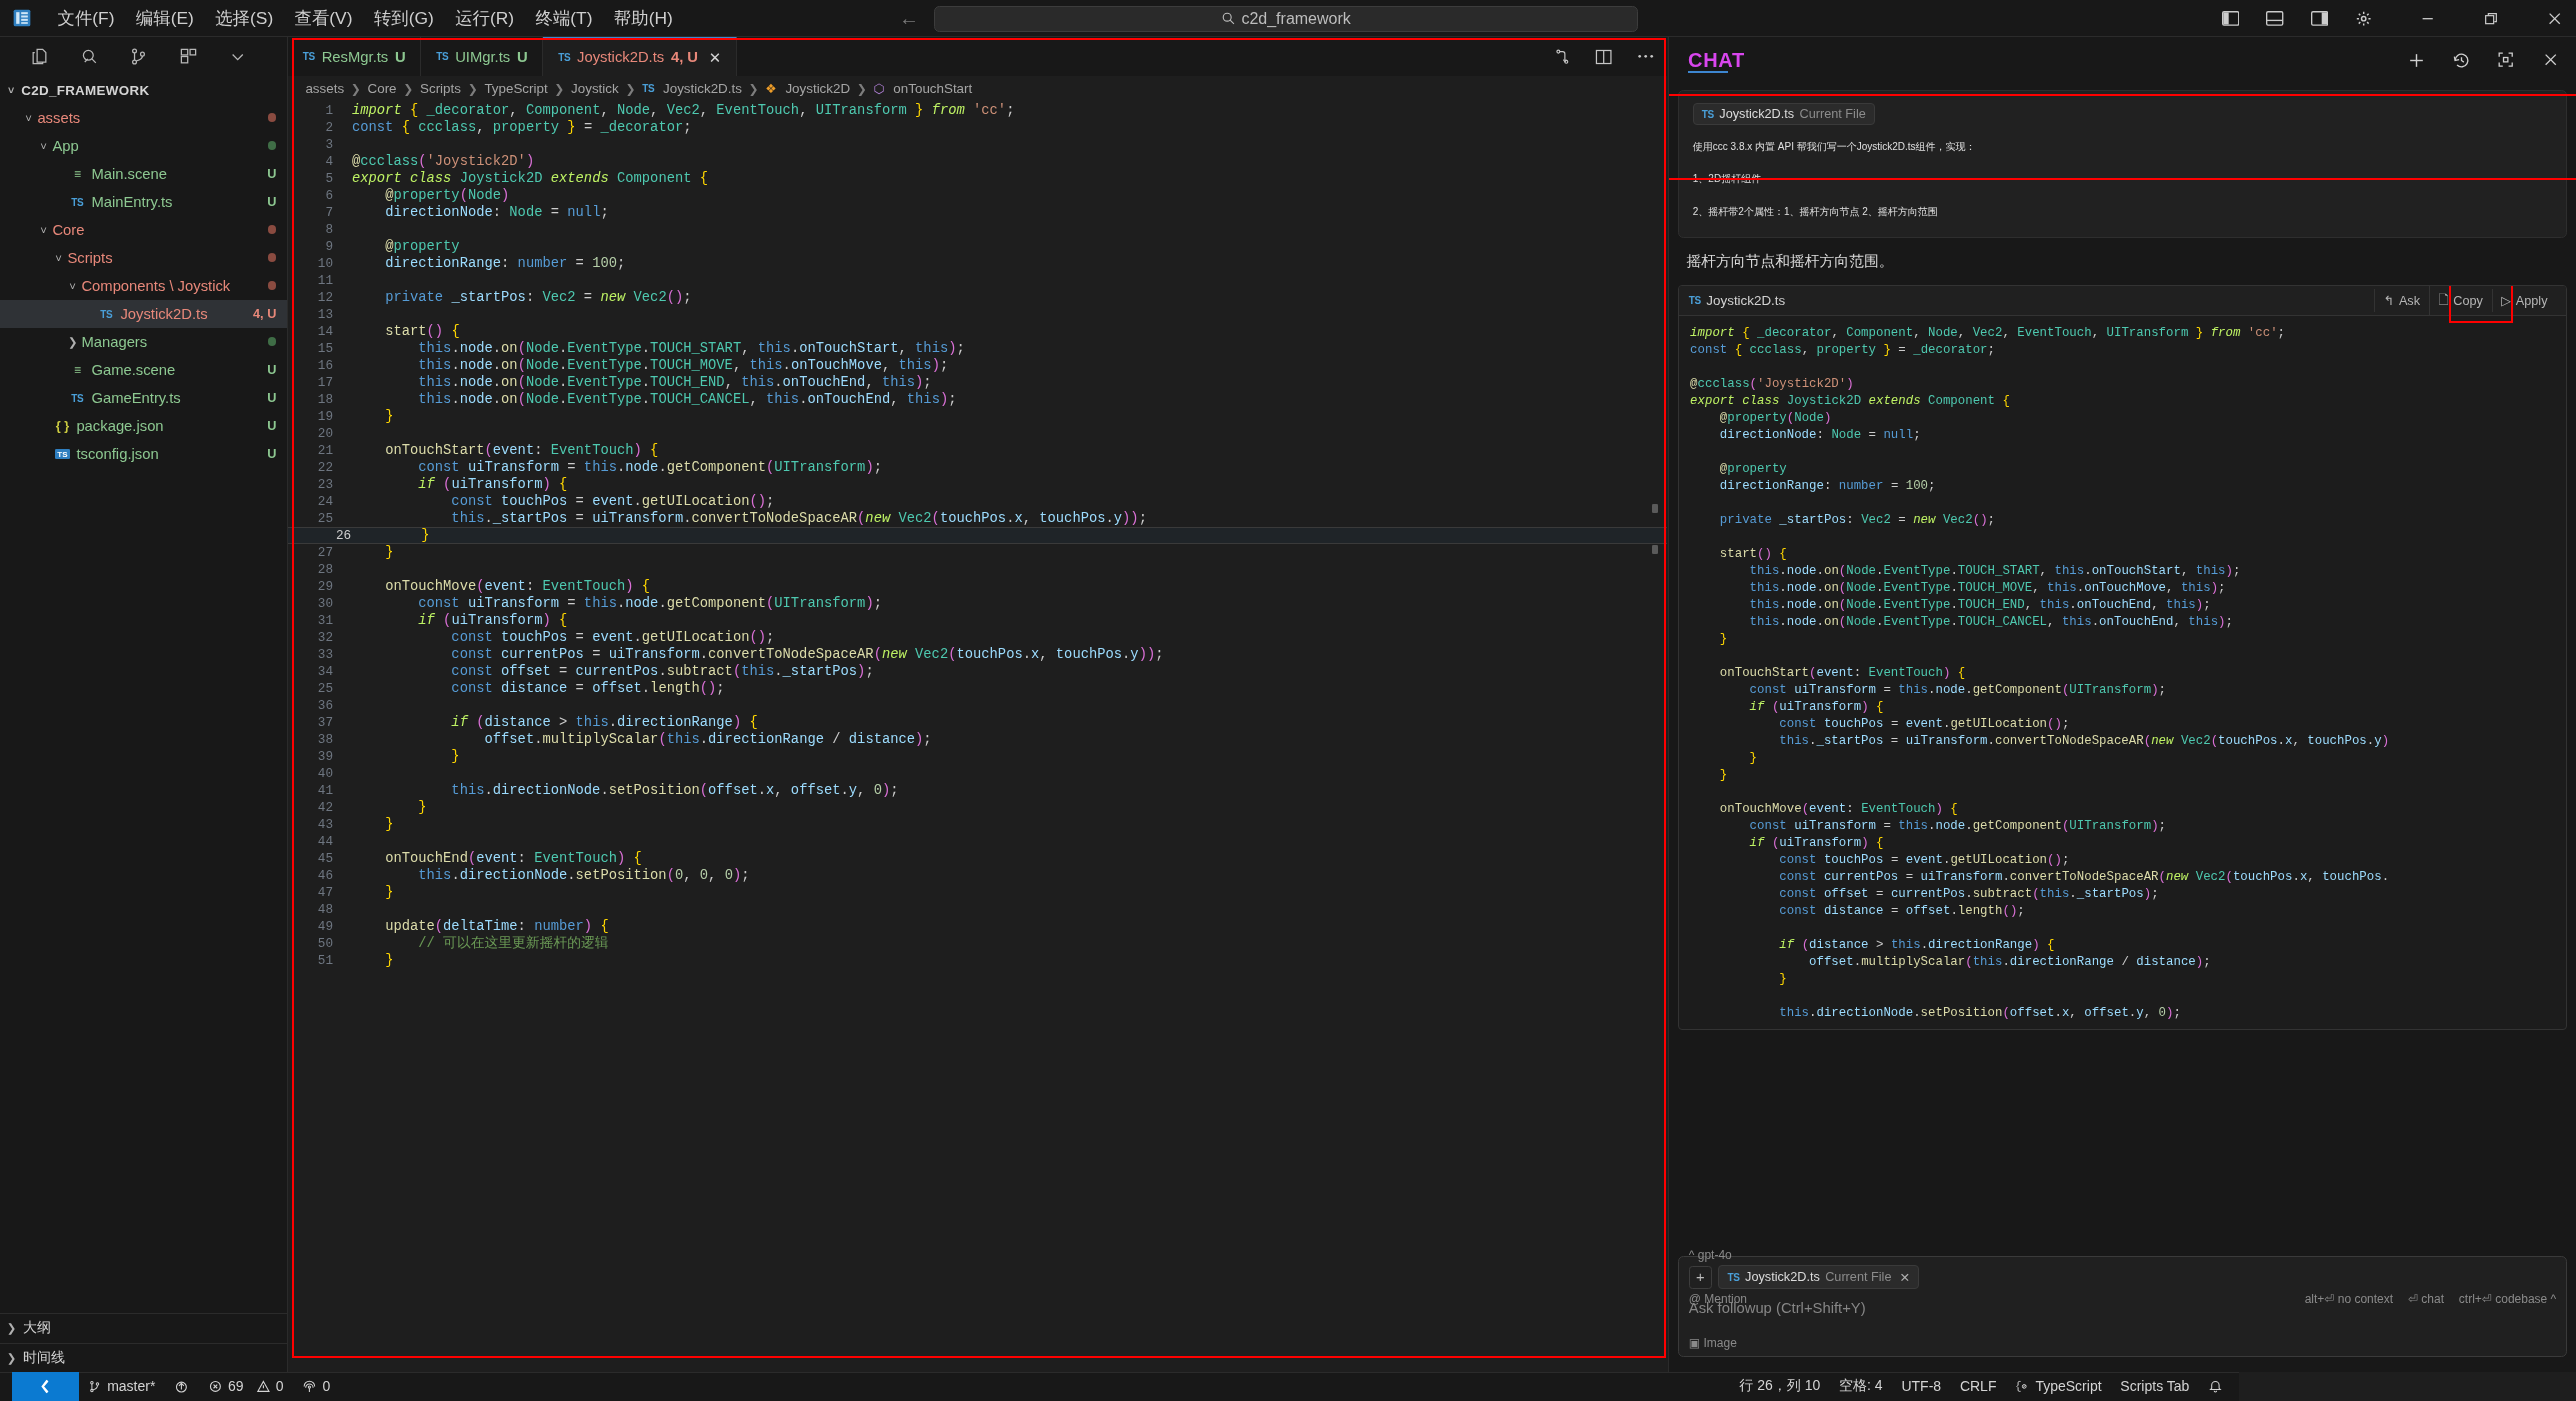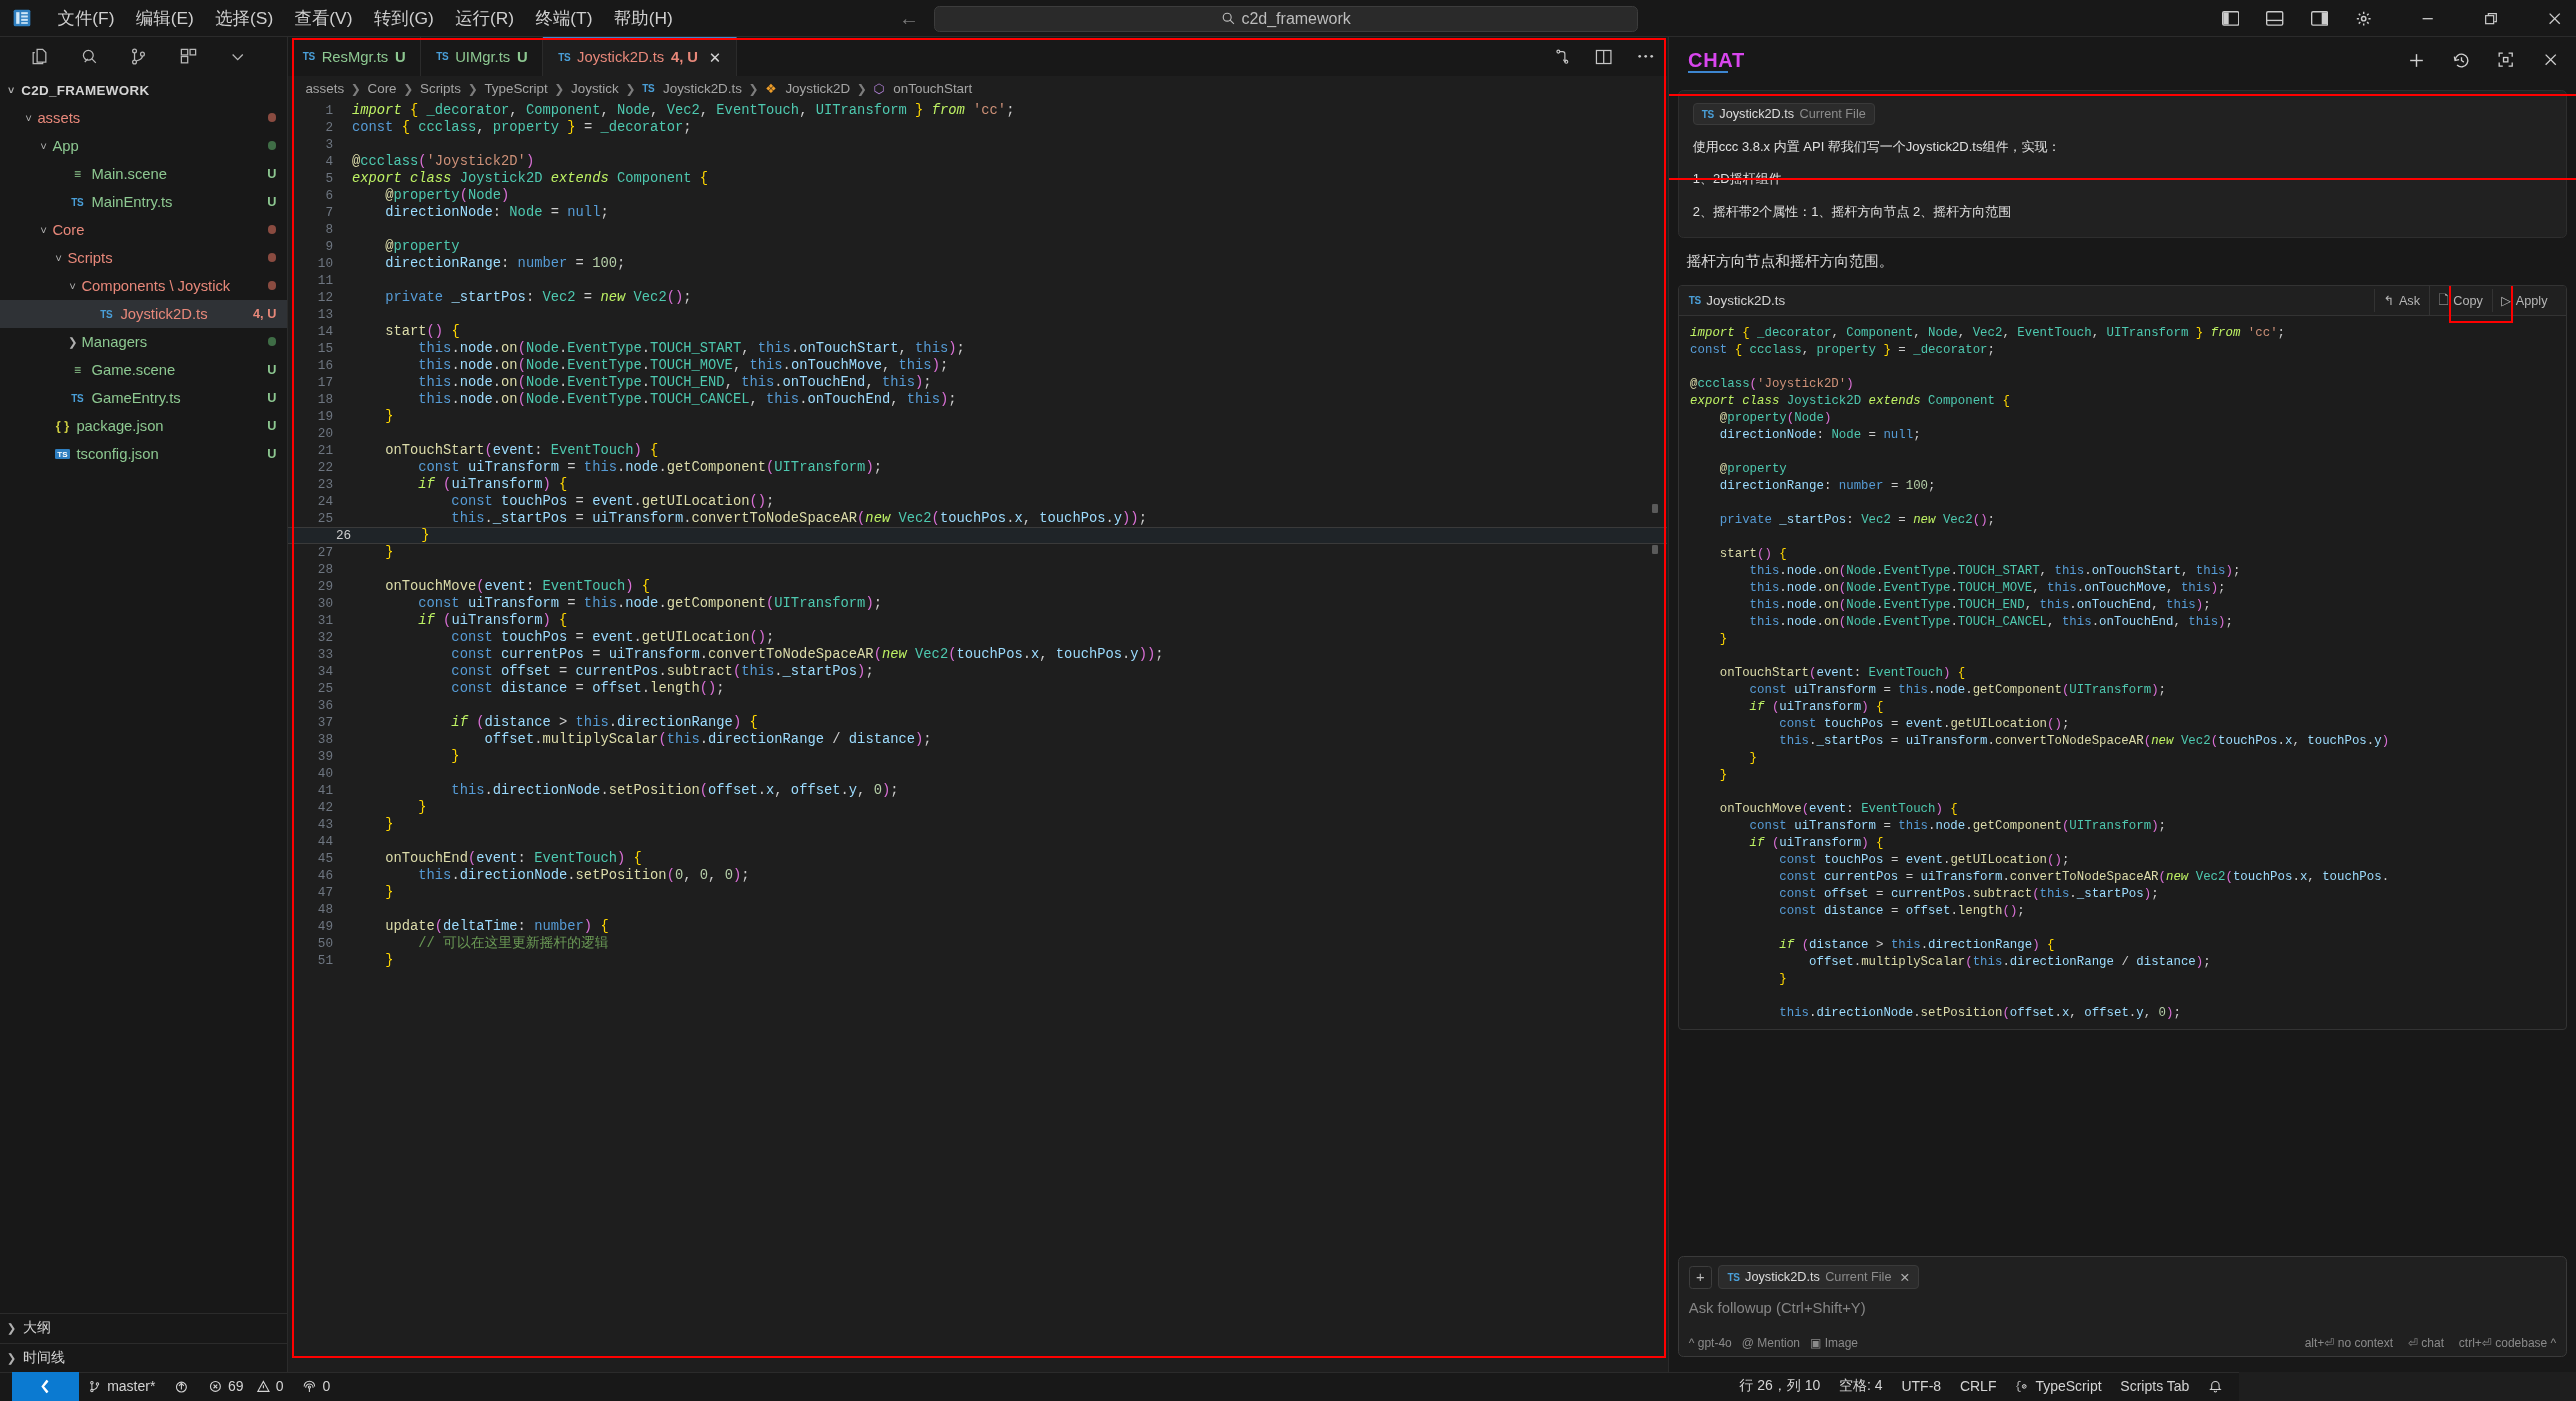--- a/index.html
+++ b/index.html
@@ -109,40 +109,40 @@
   #chat-head-actions{ position:absolute; right:14.8px; display:flex; align-items:center; gap:23px;}
   #user-msg{
     margin:6.7px 9.4px 0 9.4px; background:#212121; border:0.7px solid #2e2e2e; border-radius:5.4px;
     padding:12px 13.4px 14.8px 13.4px;
   }
   .ctx-chip{
     display:inline-flex; align-items:center; gap:5.4px; background:#2b2b2b; border:0.7px solid #3a3a3a;
     border-radius:4px; padding:3.4px 8px; font-size:12.7px; color:#dcdcdc;
   }
   .ctx-chip .sub{ color:#8c8c8c; }
-  .umsg-line{ font-size:13px; color:#e0e0e0; line-height:23px; margin-top:9.4px; }
+  .umsg-line{ font-size:10px; color:#e0e0e0; line-height:23px; margin-top:9.4px; }
   #assistant{ padding:12px 17.4px 0 17.4px; }
   .amsg-line{ font-size:14.8px; color:#dcdcdc; line-height:23px; }
   #codeblock{ margin:12px 9.4px 0 9.4px; border:0.7px solid #333; border-radius:4px; background:#1c1c1c; overflow:hidden; position:relative;}
   #cb-head{ height:29.5px; background:#202020; display:flex; align-items:center; padding:0 9.4px; border-bottom:0.7px solid #333;}
   #cb-filename{ font-size:13.4px; color:#d2d2d2; display:flex; align-items:center; gap:5.4px;}
   #cb-actions{ margin-left:auto; display:flex; align-items:center; }
   .cb-btn{ display:flex; align-items:center; gap:4.7px; font-size:12.7px; color:#b5b5b5; padding:4px 8.7px; border-left:0.7px solid #333; cursor:pointer;}
   #copy-highlight{ position:absolute; right:53px; top:-5.4px; width:64px; height:42px; border:2px solid #f00; }
   #cb-body{ padding:9.4px 10.7px 6.7px 10.7px; }
   .cbline{ font-size:12.4px; line-height:17px; white-space:pre; }
   #chat-input{
     position:absolute; left:9.4px; right:9.4px; bottom:14.8px; height:101px;
     background:#202020; border:0.7px solid #3a3a3a; border-radius:5.4px; padding:8px 9.4px;
   }
   #ci-top{ display:flex; align-items:center; gap:6.7px; }
   #ci-add{ width:23px; height:23px; border:0.7px solid #3d3d3d; border-radius:3.4px; display:flex; align-items:center; justify-content:center; color:#bbb; font-size:14.8px;}
   #ci-placeholder{ font-size:14.8px; color:#868686; margin-top:10.7px; }
   #ci-bottom{ position:absolute; left:9.4px; right:9.4px; bottom:6.7px; display:flex; align-items:center; font-size:12px; color:#8a8a8a;}
-  #ci-bottom .left{ display:flex; gap:10px; }
+  #ci-bottom .left{ display:flex; gap:30px;flex-direction:column; }
   #ci-bottom .right{ margin-left:auto; display:flex; gap:14.8px; }
 
   
   #statusbar{
     position:absolute; left:0; bottom:0; width:2239px; height:29.5px; background:#181818;
     display:flex; align-items:flex-end; border-top:0.7px solid #2b2b2b;padding-left:12px;
   }
   #remote-indicator{ width:67px; height:29.5px; background:#0b7ad1; display:flex; align-items:center; justify-content:center;}
   .sb-item{ display:flex; align-items:center; gap:5.4px; font-size:14px; color:#d4d4d4; padding:0 9.4px; height:29.5px; cursor:pointer;}
   #sb-right{ margin-left:auto; display:flex; align-items:center; padding-right:6.7px;}

